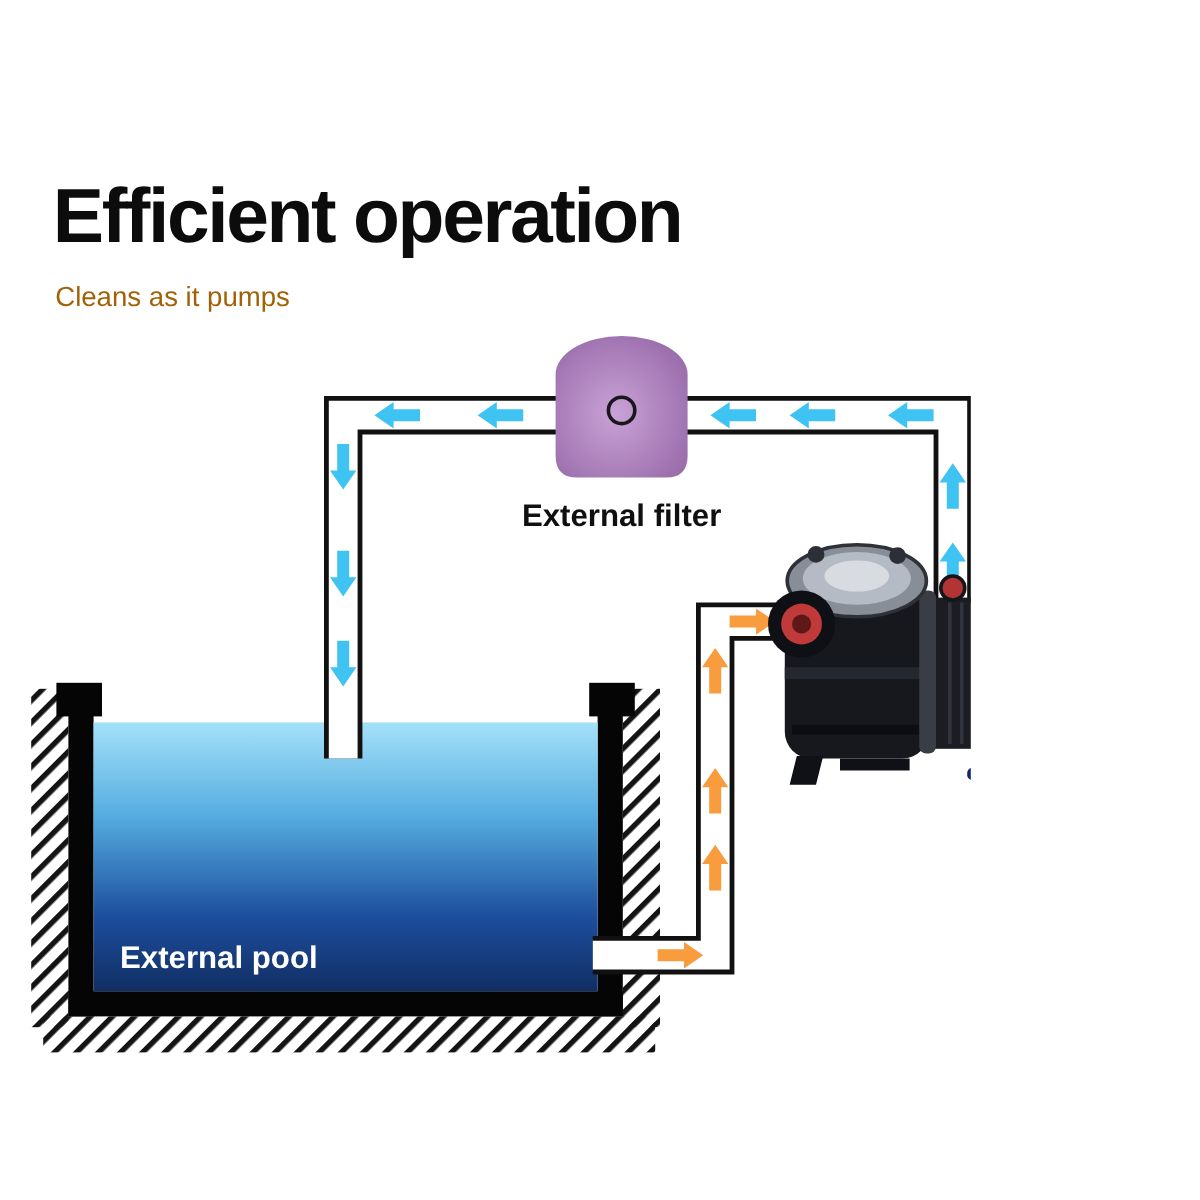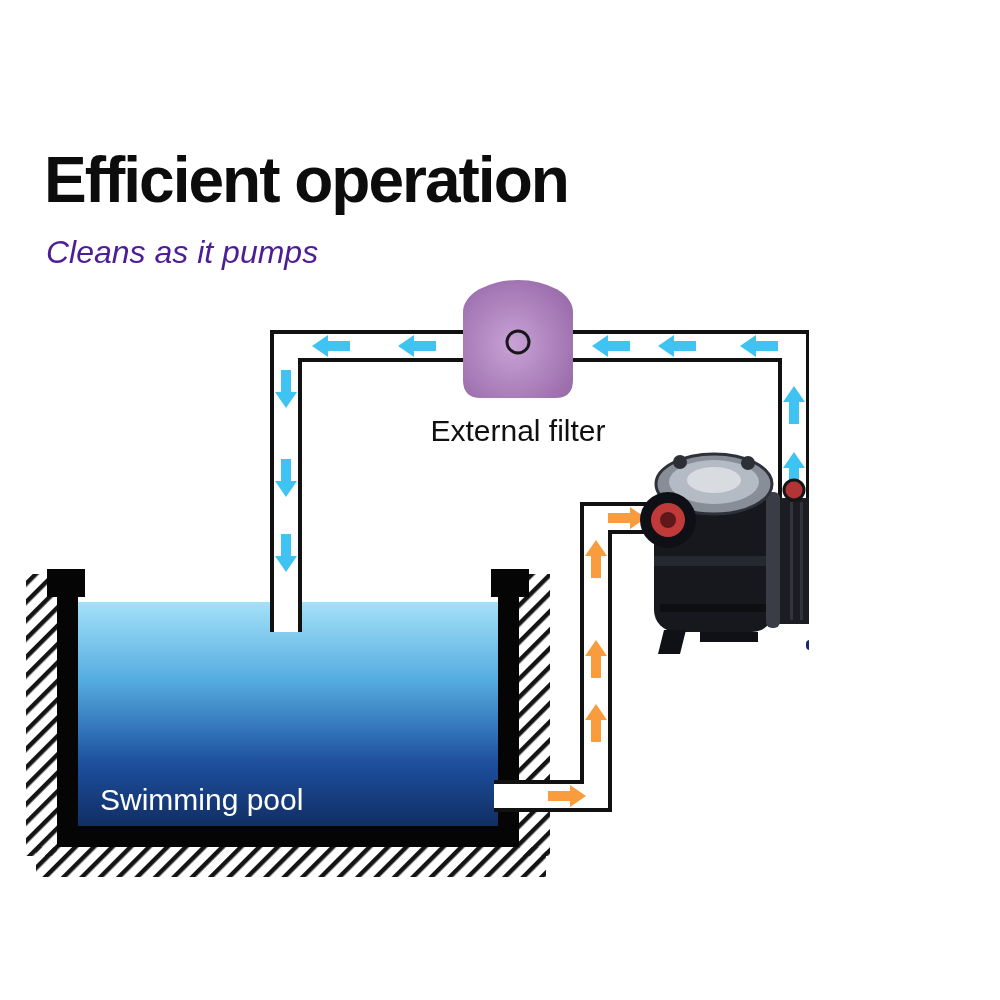--- a/index.html
+++ b/index.html
@@ -6,24 +6,24 @@
   body { width:1000px; height:1000px; font-family:"Liberation Sans","DejaVu Sans",sans-serif; }
   .canvas { position:relative; width:809px; height:1000px; background:#ffffff; overflow:hidden; }
   .diagram { position:absolute; left:0; top:0; }
   .title {
     position:absolute; left:44px; top:148px; margin:0;
     font-size:64px; font-weight:900; letter-spacing:-2px;
     line-height:1; color:#0c0c0c; white-space:nowrap;
   }
   .subtitle {
     position:absolute; left:46px; top:234px; margin:0;
-    font-size:32px; font-weight:500; color:#4c1d95; white-space:nowrap;font-style:italic;
+    font-size:23px; font-weight:500; color:#a16207; white-space:nowrap;
   }
   .label {
-    position:absolute; font-size:30px; font-weight:400;
+    position:absolute; font-size:26px; font-weight:700;
     color:#101010; white-space:nowrap;
   }
   .filter-label { left:518px; top:414px; transform:translateX(-50%); }
   .pump-label   { left:812px; top:650px; transform:translateX(-50%); }
   .pool-label   { left:100px; top:783px; color:#ffffff; }
 </style>
 </head>
 <body>
 
 <div class="canvas">
@@ -147,15 +147,15 @@
       <circle cx="668" cy="520" r="8" fill="#5f1818"></circle>
 
       <path d="M 824 612 L 924 612 L 934 644 L 814 644 Z" fill="#2742b8"></path>
       <rect x="806" y="640" width="140" height="10" rx="4" fill="#16256e"></rect>
       <path d="M 664 630 L 686 630 L 680 654 L 658 654 Z" fill="#101116"></path>
       <path d="M 700 632 L 758 632 L 758 642 L 700 642 Z" fill="#101116"></path>
     </g>
   </svg>
 
   <div class="label filter-label">External filter</div>
-  <div class="label pool-label">Swimming pool</div>
+  <div class="label pool-label">External pool</div>
 
 </div>
 
 </body></html>

